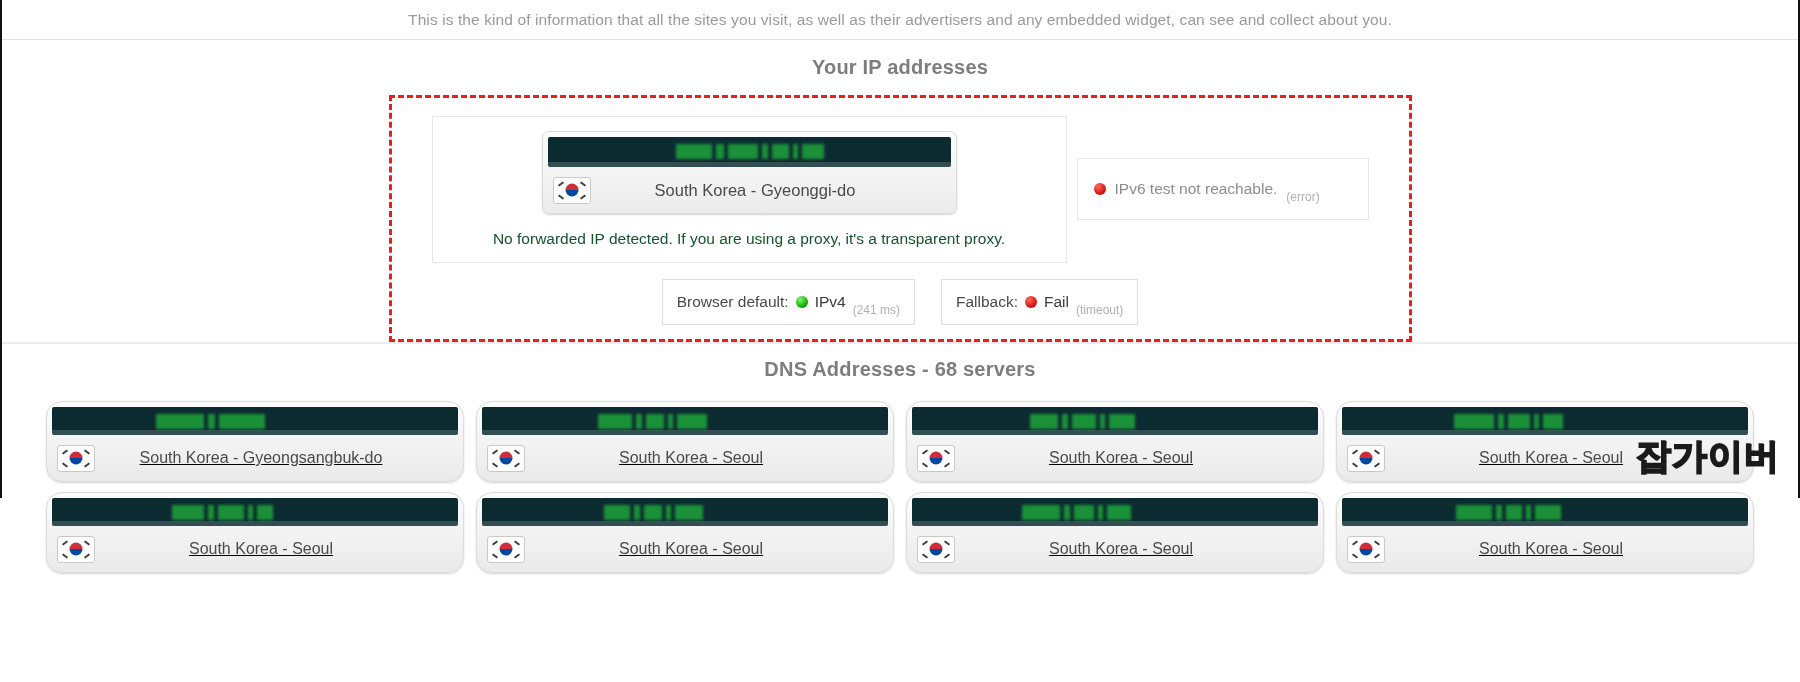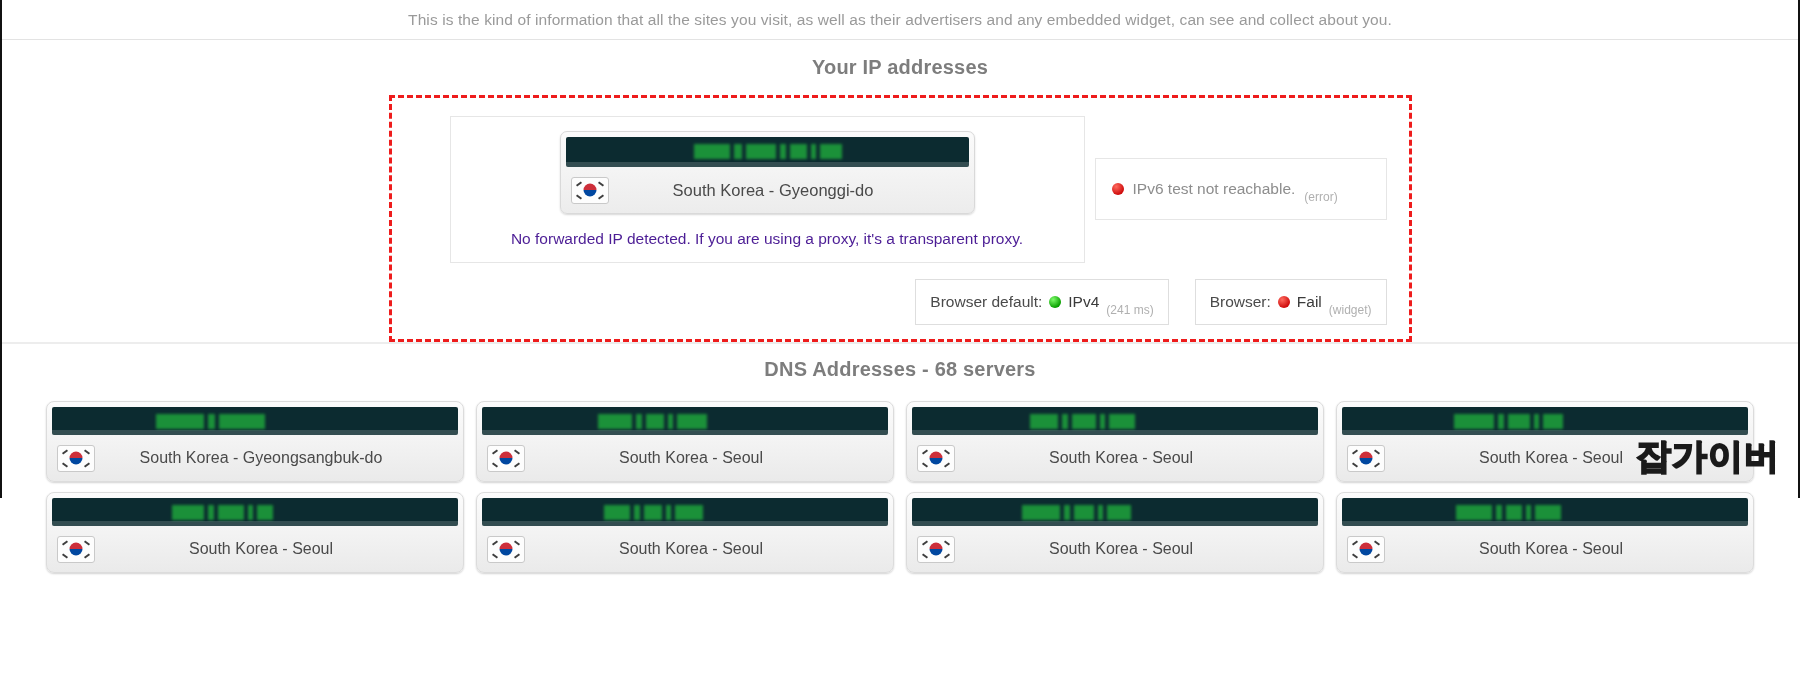--- a/index.html
+++ b/index.html
@@ -54,21 +54,21 @@
     margin: 0 auto;
     width: 1023px;
     min-height: 235px;
     border: 3px dashed #ee1c1c;
     padding: 18px 22px 14px 22px;
   }
 
   .ip-row {
     display: flex;
     align-items: flex-start;
-    justify-content: flex-end;
+    justify-content: center;
     gap: 10px;
   }
 
   .forwarded-box {
     width: 635px;
     border: 1px solid #e6e6e6;
     background: #fff;
     padding: 14px 0 14px 0;
   }
 
@@ -150,21 +150,21 @@
     text-align: center;
     font-size: 16.5px;
     color: #4a4a4a;
     padding-right: 26px;
   }
 
   .forwarded-note {
     margin-top: 16px;
     text-align: center;
     font-size: 15.5px;
-    color: #4c1d95;
+    color: #14532d;
   }
 
   .ipv6-box {
     width: 292px;
     margin-top: 42px;
     border: 1px solid #e6e6e6;
     background: #fff;
     padding: 15px 16px;
     display: flex;
     align-items: center;
@@ -177,21 +177,21 @@
     display: inline-block;
   }
   .dot.red   { background: radial-gradient(circle at 35% 30%, #ff6a5e, #cf0d0d 70%); }
   .dot.green { background: radial-gradient(circle at 35% 30%, #7dfb6a, #0aa000 70%); }
   .ipv6-text { font-size: 15.5px; color: #8d8d8d; }
   .muted-note { font-size: 12px; color: #b0b0b0; margin-top: 16px; }
 
   
   .status-row {
     display: flex;
-    justify-content: flex-end;
+    justify-content: center;
     gap: 26px;
     margin-top: 16px;
   }
   .status-pill {
     border: 1px solid #dedede;
     background: #fff;
     padding: 7px 14px;
     font-size: 15.5px;
     color: #4a4a4a;
     display: flex;
@@ -220,24 +220,25 @@
   .heading-dns { margin-bottom: 20px; }
 
   .dns-grid {
     display: grid;
     grid-template-columns: repeat(4, 1fr);
     gap: 10px 12px;
     padding: 0 44px;
   }
   .dns-card {
     border: 1px solid #dcdcdc;
-    border-radius: 8px;
+    border-radius: 16px;
     background: linear-gradient(#fcfcfc, #eaeaea);
     box-shadow: 0 1px 2px rgba(0,0,0,.18);
     overflow: hidden;
+    text-decoration: underline;
   }
   .dns-card .ip-bar { height: 28px; margin: 5px 5px 0 5px; }
   .dns-card .ip-meta { height: 46px; }
   .dns-card .ip-loc { font-size: 16px; }
 
   
   .watermark {
     position: absolute;
     right: 18px;
     bottom: 24px;
@@ -315,24 +316,24 @@
       </div>
 
       <div class="status-row">
         <div class="status-pill">
           <span>Browser default:</span>
           <span class="dot green"></span>
           <span class="val">IPv4</span>
           <span class="muted-note">(241 ms)</span>
         </div>
         <div class="status-pill">
-          <span>Browser:</span>
+          <span>Fallback:</span>
           <span class="dot red"></span>
           <span class="val">Fail</span>
-          <span class="muted-note">(widget)</span>
+          <span class="muted-note">(timeout)</span>
         </div>
       </div>
     </div>
   </div>
 
   <div class="divider"></div>
 
 
   <div class="divider"></div>
 

